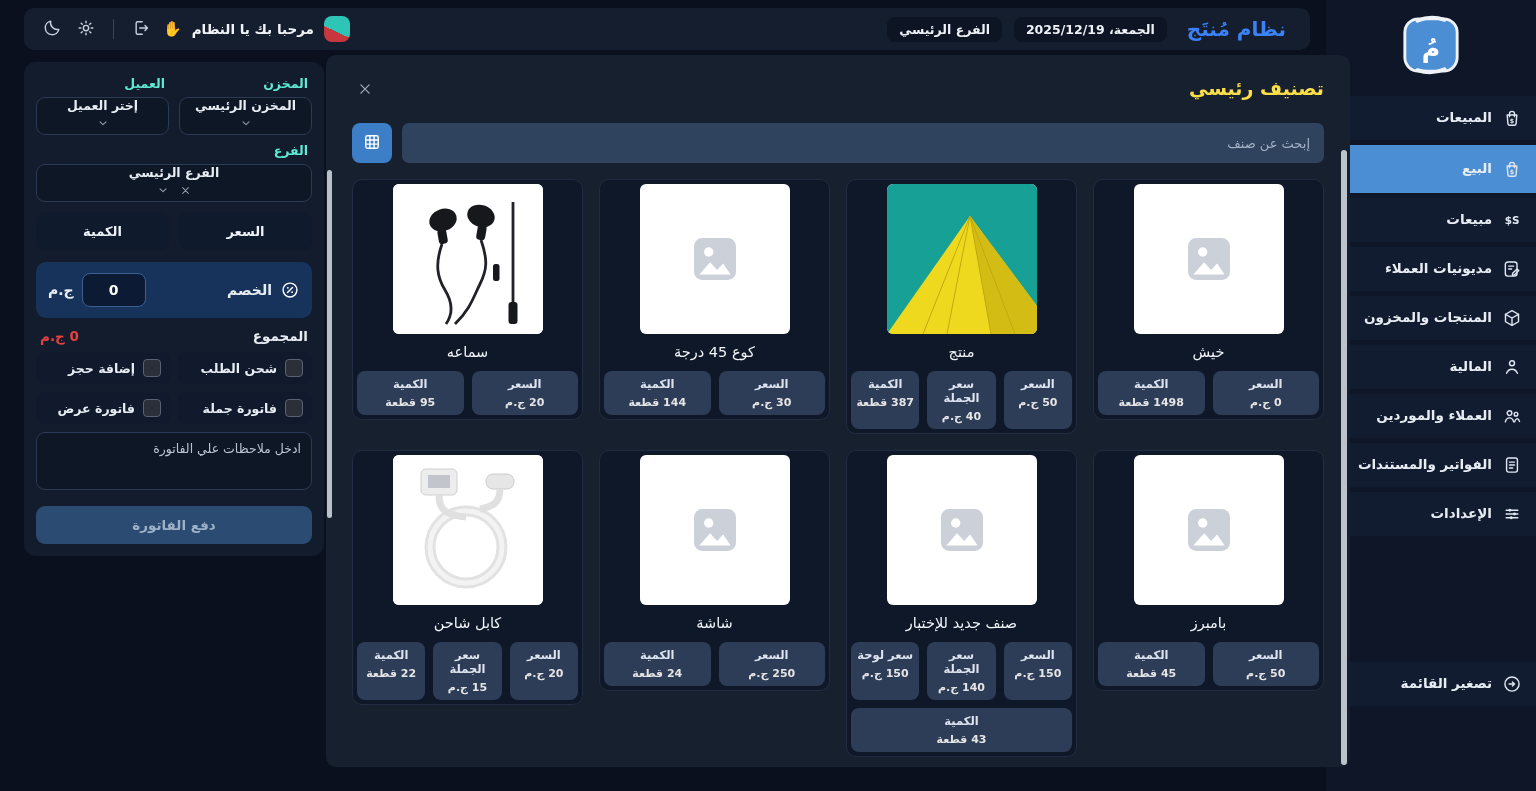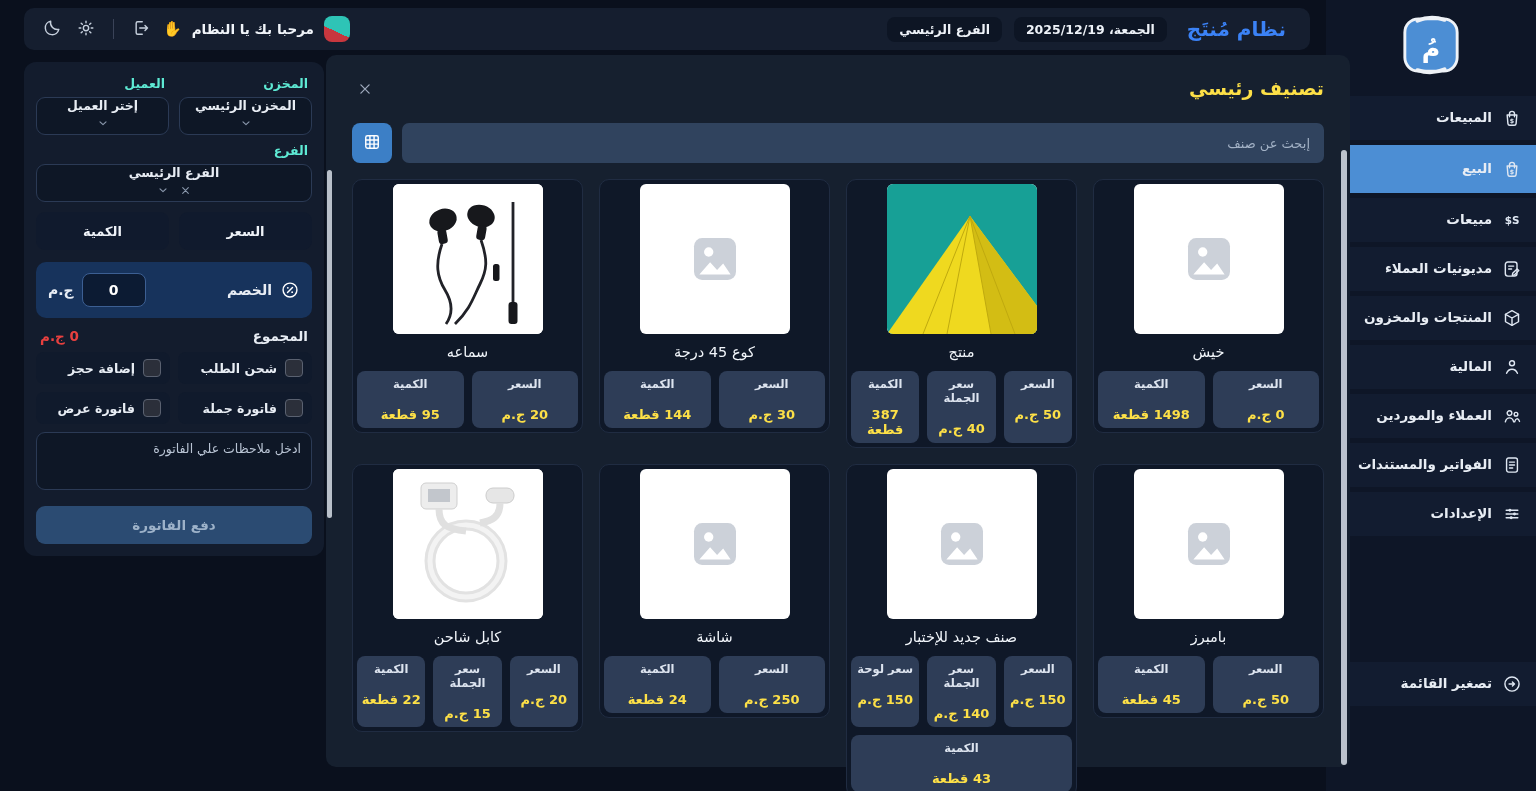--- a/index.html
+++ b/index.html
@@ -78,21 +78,21 @@
   .products{margin-top:16px;display:grid;grid-template-columns:repeat(4,1fr);gap:16px;align-items:start;}
   .card{background:#0f1828;border:1px solid #202c42;border-radius:10px;padding:4px;
         display:flex;flex-direction:column;align-items:center;cursor:pointer;}
   .img{width:150px;height:150px;background:#fff;border-radius:6px;overflow:hidden;
        display:flex;align-items:center;justify-content:center;flex:0 0 auto;}
   .pname{margin-top:10px;font-size:14.5px;color:#f2f6fb;text-align:center;}
   .chips{margin-top:11px;display:flex;flex-wrap:wrap;gap:8px;width:100%;}
   .chip-stat{flex:1;background:#2e3d57;border-radius:8px;padding:6px 4px;text-align:center;min-width:0;}
   .chip-stat.full{flex:0 0 100%;}
   .c-label{font-size:11.5px;color:#dde4ef;font-weight:600;}
-  .c-value{font-size:13px;font-weight:700;color:#fde047;margin-top:16px;}
+  .c-value{font-size:11px;font-weight:700;color:#e5e5e5;margin-top:5px;}
   .modal-scrollbar{position:absolute;right:3px;top:95px;width:6px;height:615px;background:#bcc3cd;border-radius:3px;}
 </style>
 </head>
 <body>
 
 <div class="stage">
 
   <aside class="sidebar">
     <div class="logo">
       <svg width="62" height="62" viewBox="0 0 64 64">

